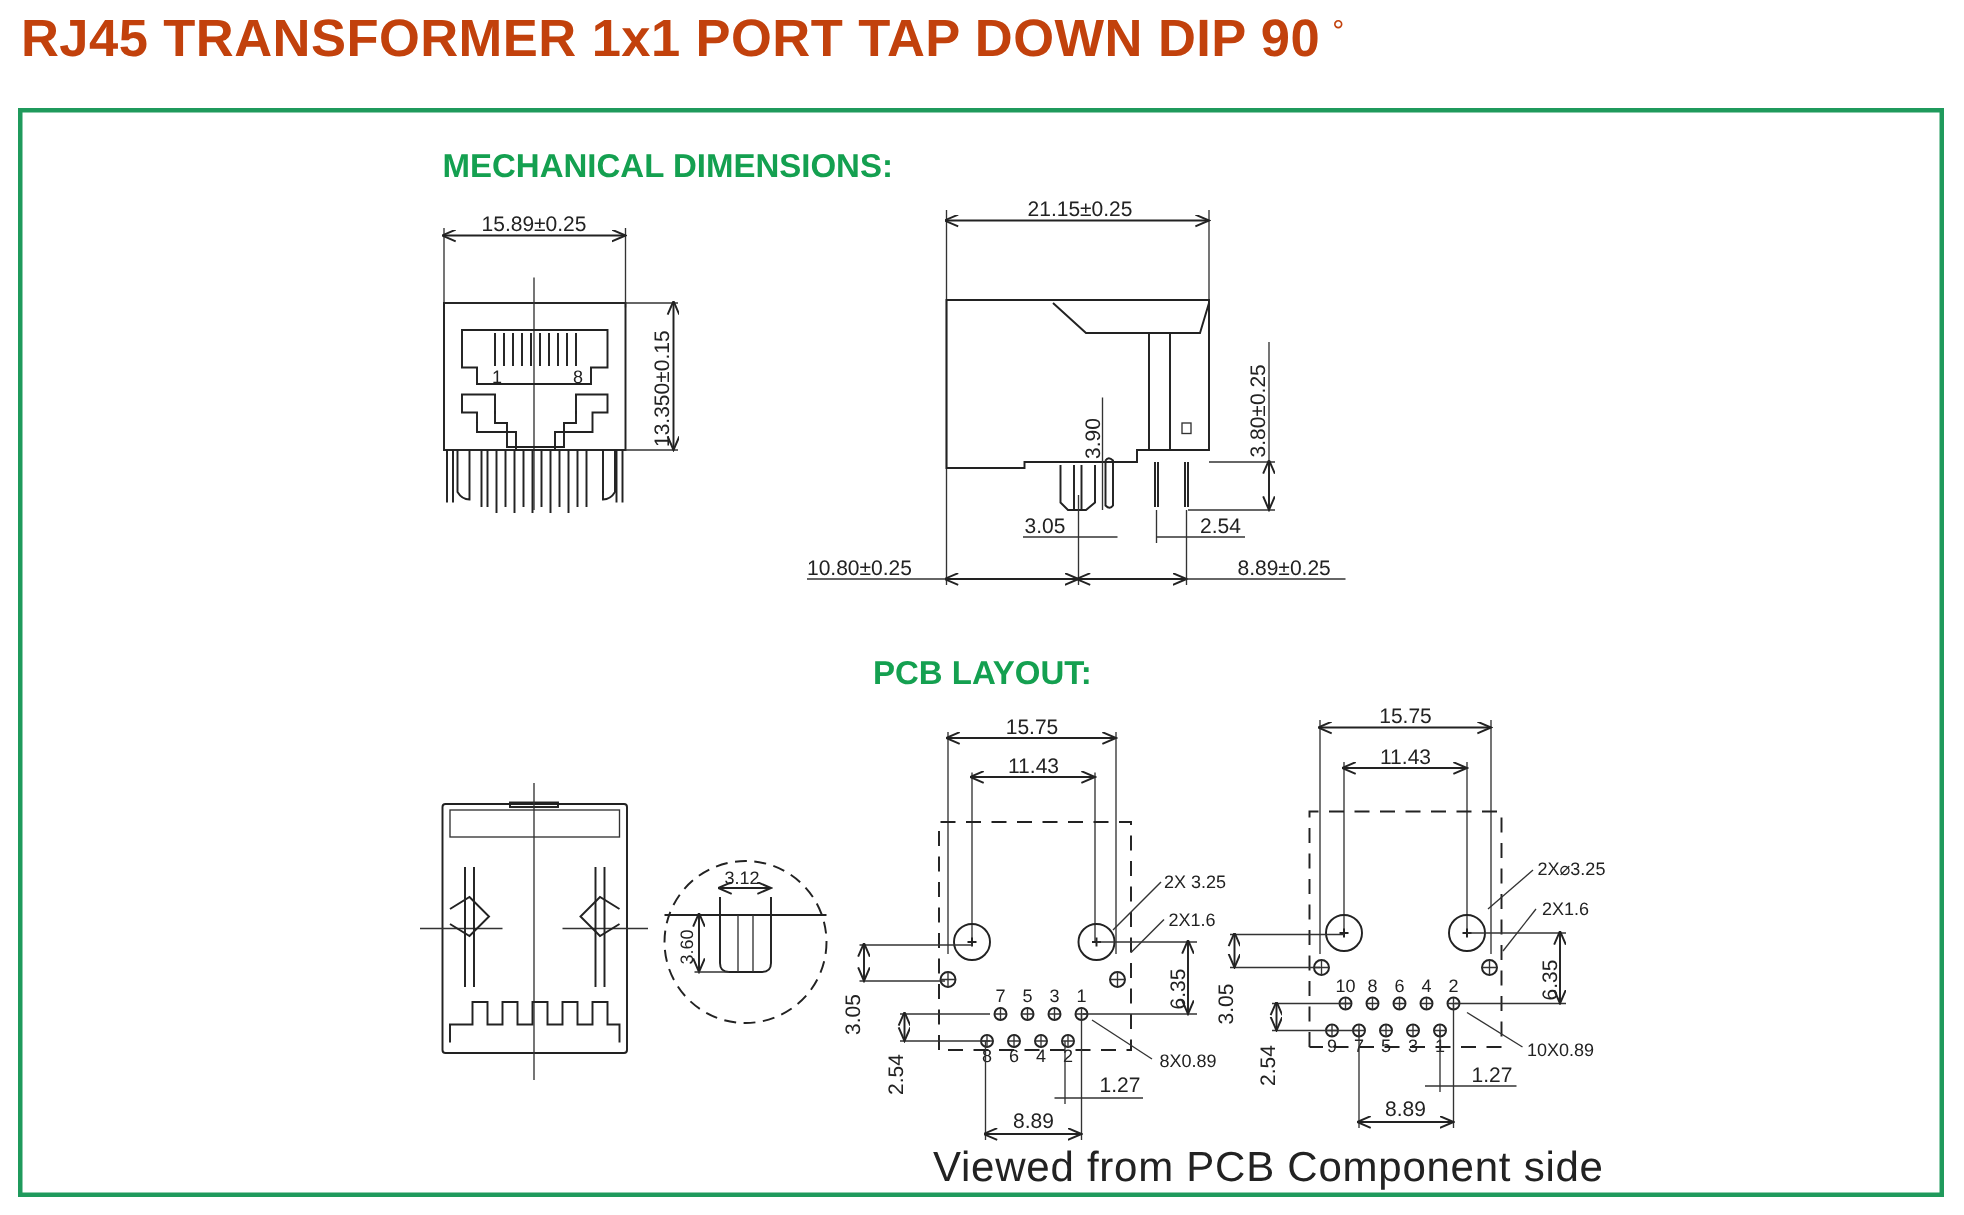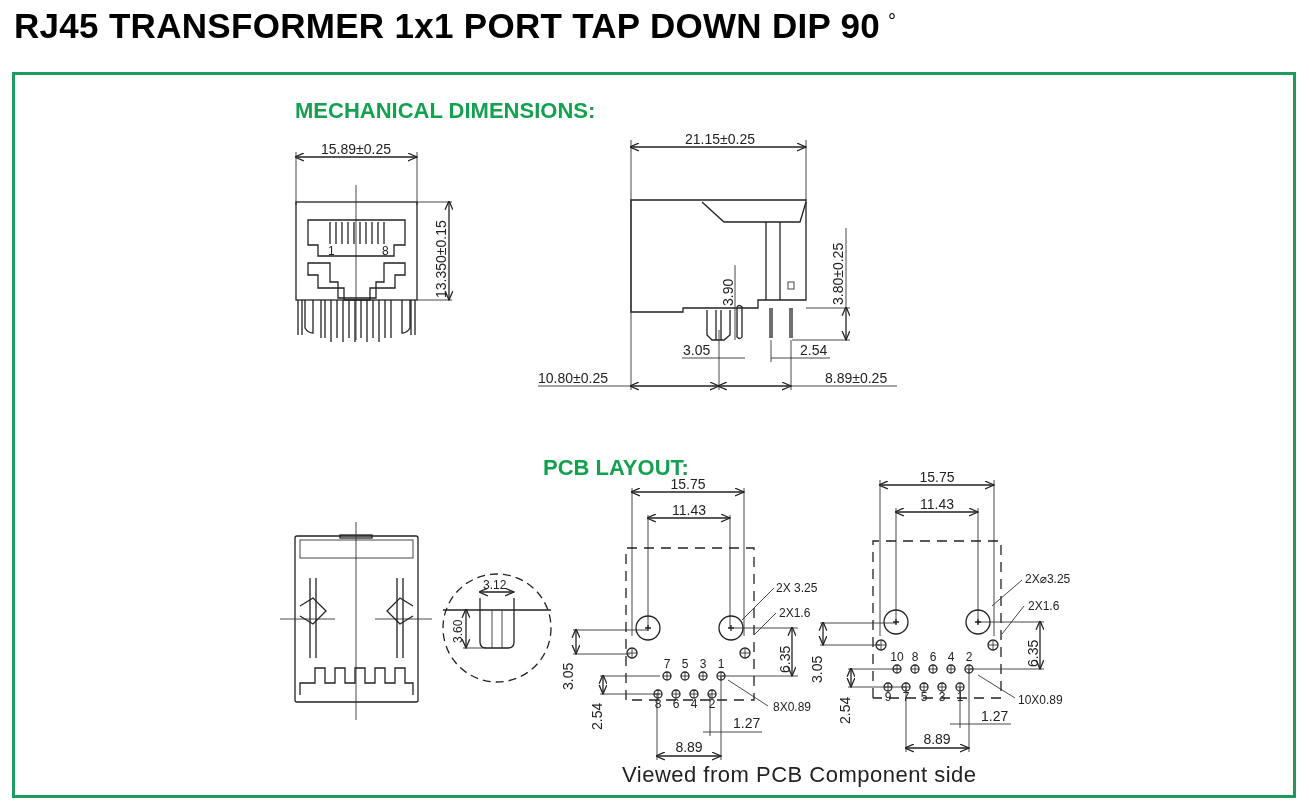--- a/index.html
+++ b/index.html
@@ -1,38 +1,38 @@
 <!DOCTYPE html>
 <html><head>
 <meta charset="utf-8">
 <style>
   html, body { margin:0; padding:0; background:#ffffff; }
   body { width:1309px; height:810px; position:relative; overflow:hidden; font-family:"Liberation Sans", sans-serif; }
-  .title { position:absolute; left:14px; top:6px; font-family:"Liberation Sans", sans-serif; font-weight:bold; font-size:35px; color:#000000; letter-spacing:0.3px; white-space:nowrap; }
+  .title { position:absolute; left:14px; top:6px; font-family:"Liberation Sans", sans-serif; font-weight:bold; font-size:35px; color:#c2410c; letter-spacing:0.3px; white-space:nowrap; }
   .title .deg { font-size:20px; font-weight:normal; vertical-align:top; position:relative; top:4px; margin-left:8px; }
   .frame { position:absolute; left:12px; top:72px; width:1284px; height:726px; border:3px solid #1f9a5c; box-sizing:border-box; }
   .section { position:absolute; font-family:"Liberation Sans", sans-serif; font-weight:bold; color:#14a050; font-size:22px; white-space:nowrap; }
-  .caption { position:absolute; left:622px; top:762px; font-family:"Liberation Sans", sans-serif; font-size:22px; color:#222; white-space:nowrap; letter-spacing:0.5px; }
+  .caption { position:absolute; left:622px; top:762px; font-family:"Liberation Sans", sans-serif; font-size:28px; color:#222; white-space:nowrap; letter-spacing:0.5px; }
   svg.drawing { position:absolute; left:0; top:0; }
   svg text { font-family:"Liberation Sans", sans-serif; fill:#222; }
   .ln { stroke:#222; stroke-width:1.3; fill:none; }
   .thin { stroke:#333; stroke-width:0.9; fill:none; }
   .dash { stroke:#222; stroke-width:1.3; fill:none; stroke-dasharray:10 7; }
   .dim { font-size:14px; }
   .lbl { font-size:12px; }
 </style>
 </head>
 <body>
 
 <div class="title"><span>RJ45 TRANSFORMER 1x1 PORT TAP DOWN DIP 90</span><span class="deg">°</span></div>
 
 <div class="frame"></div>
 
 <div class="section" style="left:295px; top:98px;">MECHANICAL DIMENSIONS:</div>
-<div class="section" style="left:543px; top:436px;margin-top:19px;">PCB LAYOUT:</div>
+<div class="section" style="left:582px; top:436px;">PCB LAYOUT:</div>
 
 <svg class="drawing" width="1309" height="810" viewBox="0 0 1309 810">
   <defs>
     <marker id="arr" markerWidth="8" markerHeight="8" refX="7" refY="3" orient="auto">
       <path d="M0,0 L7,3 L0,6" fill="none" stroke="#222" stroke-width="1"></path>
     </marker>
     <marker id="arrs" markerWidth="8" markerHeight="8" refX="1" refY="3" orient="auto">
       <path d="M7,0 L0,3 L7,6" fill="none" stroke="#222" stroke-width="1"></path>
     </marker>
   </defs>

